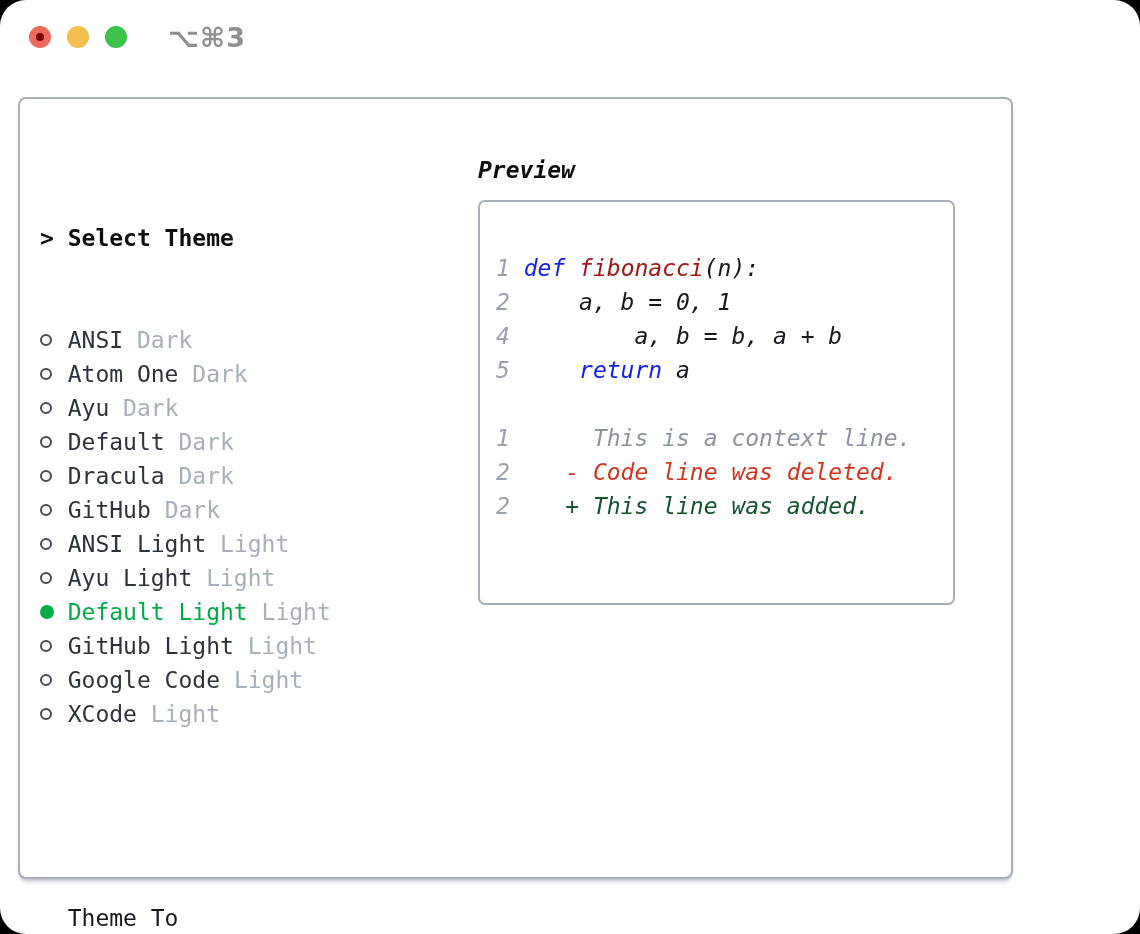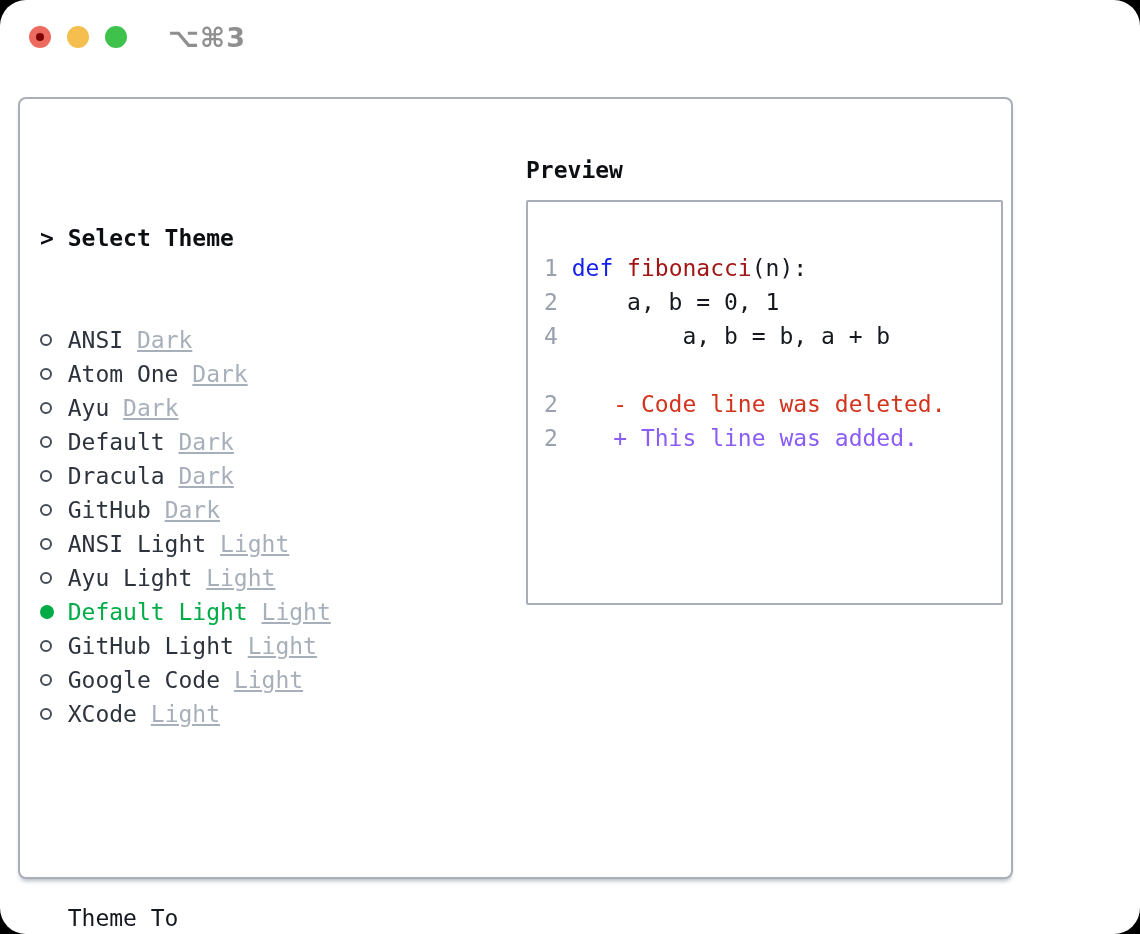--- a/index.html
+++ b/index.html
@@ -50,45 +50,45 @@
     border:2px solid #454c57;vertical-align:middle;margin-top:-4px;box-sizing:border-box;
   }
   .dot-sel{
     display:inline-block;width:14px;height:14px;border-radius:50%;
     background:#00ac47;vertical-align:middle;margin-top:-4px;box-sizing:border-box;
   }
   .prompt{font-weight:bold;color:#0c0e12;}
   .section-title{font-weight:bold;color:#0c0e12;}
   .name{color:#2d333c;text-align:right;}
   .name.sel{color:#00ac47;}
-  .variant{color:#a7b0ba;text-decoration:underline;}
+  .variant{color:#a7b0ba;}
   .spacer{height:34px;}
   .apply-title{color:#15181e;margin-left:2ch;height:34px;}
   
   .right-col{
-    position:absolute;left:506px;top:54px;
-    font-size:23px;line-height:34px;
+    position:absolute;left:458px;top:54px;
+    font-size:23px;line-height:34px;font-style:italic;
   }
   .preview-title{font-weight:bold;color:#0c0e12;height:34px;}
   .preview-box{
     margin-top:13px;width:477px;height:405px;
-    border:2px solid #a8afb8;border-radius:2px;
+    border:2px solid #a8afb8;border-radius:7px;
     box-sizing:border-box;
     padding:49px 0 0 16px;
     overflow:hidden;
     background:#fff;
   }
   .code-line{white-space:pre;height:34px;font-size:23px;line-height:34px;color:#15181e;}
   .gutter{display:inline-block;width:1ch;margin-right:1ch;color:#98a1ad;}
   .kw{color:#1420f0;}
   .fn{color:#a31515;}
   .plain{color:#15181e;}
   .ctx{color:#8b939e;}
   .del{color:#d2341d;}
-  .add{color:#8b5cf6;text-align:center;}
+  .add{color:#14532d;text-align:center;}
 </style>
 </head>
 <body>
 
 <div class="window-card">
 
   <div class="titlebar">
     <span class="dot red">
         <span class="inner"></span>
       </span>
@@ -108,20 +108,22 @@
       
       
     </div>
 
     <div class="right-col">
       <div class="preview-title">Preview</div>
       <div class="preview-box" id="code-box">
           <div class="code-line"><span class="gutter">1</span><span class="kw">def</span><span class="plain"> </span><span class="fn">fibonacci</span><span class="plain">(n):</span></div>
           <div class="code-line"><span class="gutter">2</span><span class="plain">    a, b = 0, 1</span></div>
           <div class="code-line"><span class="gutter">4</span><span class="plain">        a, b = b, a + b</span></div>
+          <div class="code-line"><span class="gutter">5</span><span class="plain">    </span><span class="kw">return</span><span class="plain"> a</span></div>
           <div class="code-line"><span class="gutter"></span></div>
+          <div class="code-line"><span class="gutter">1</span><span class="ctx">     This is a context line.</span></div>
           <div class="code-line"><span class="gutter">2</span><span class="del">   - Code line was deleted.</span></div>
           <div class="code-line"><span class="gutter">2</span><span class="add">   + This line was added.</span></div>
         </div>
     </div>
 
   </div>
 </div>
 
 </body></html>

